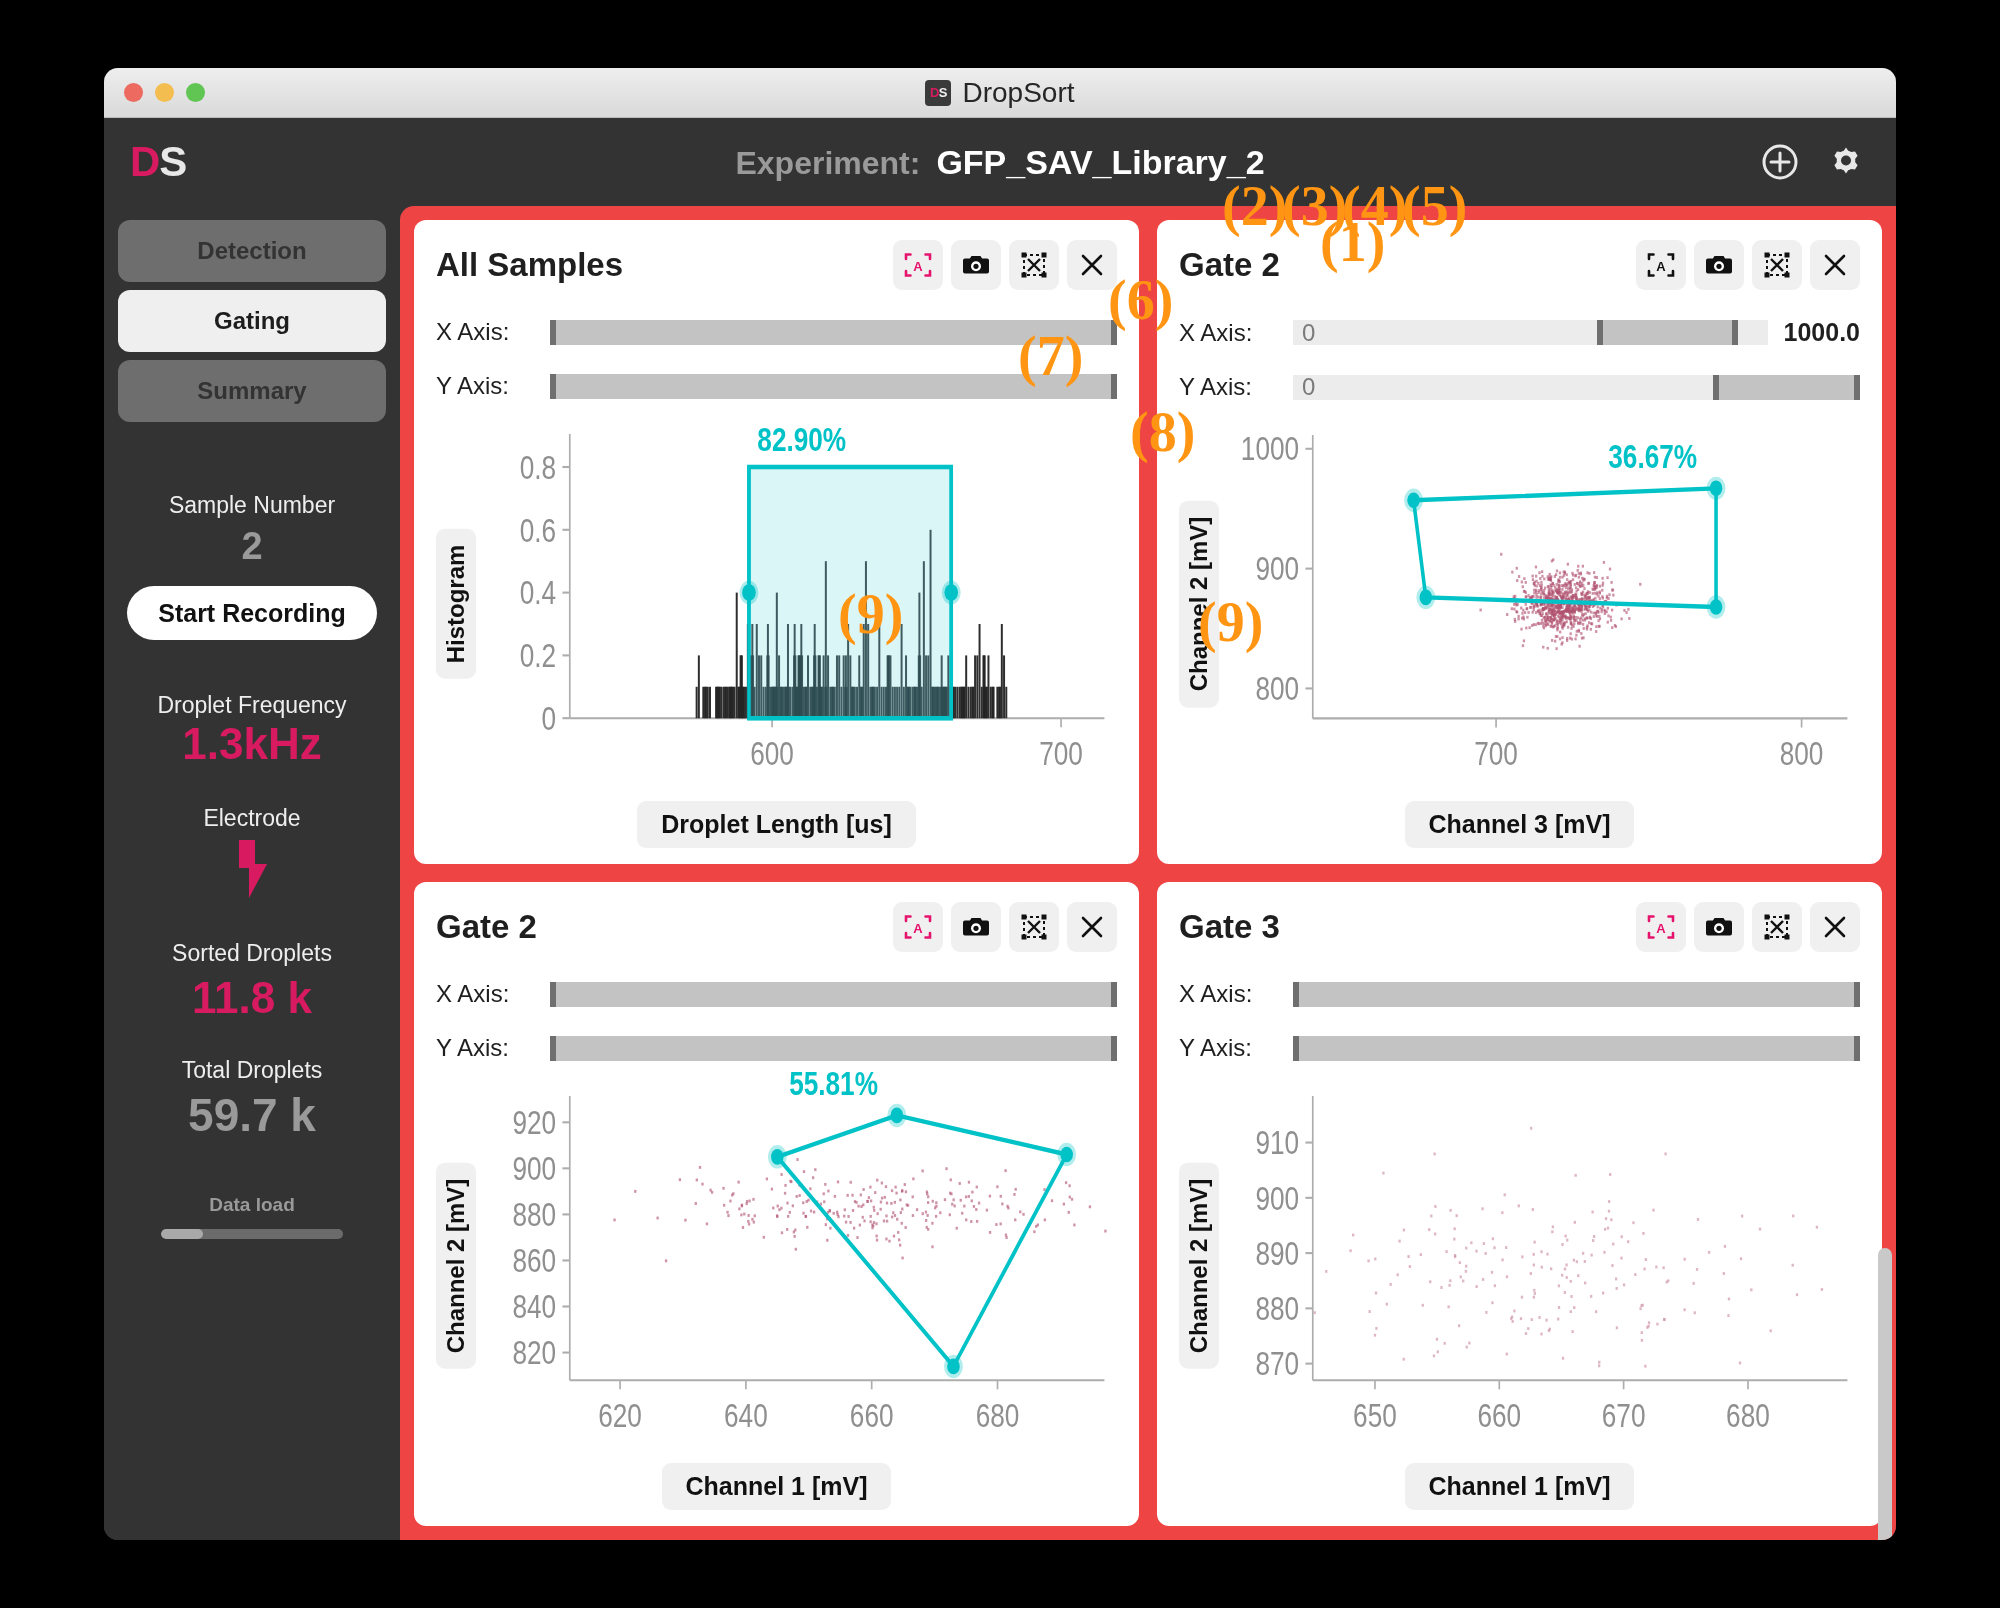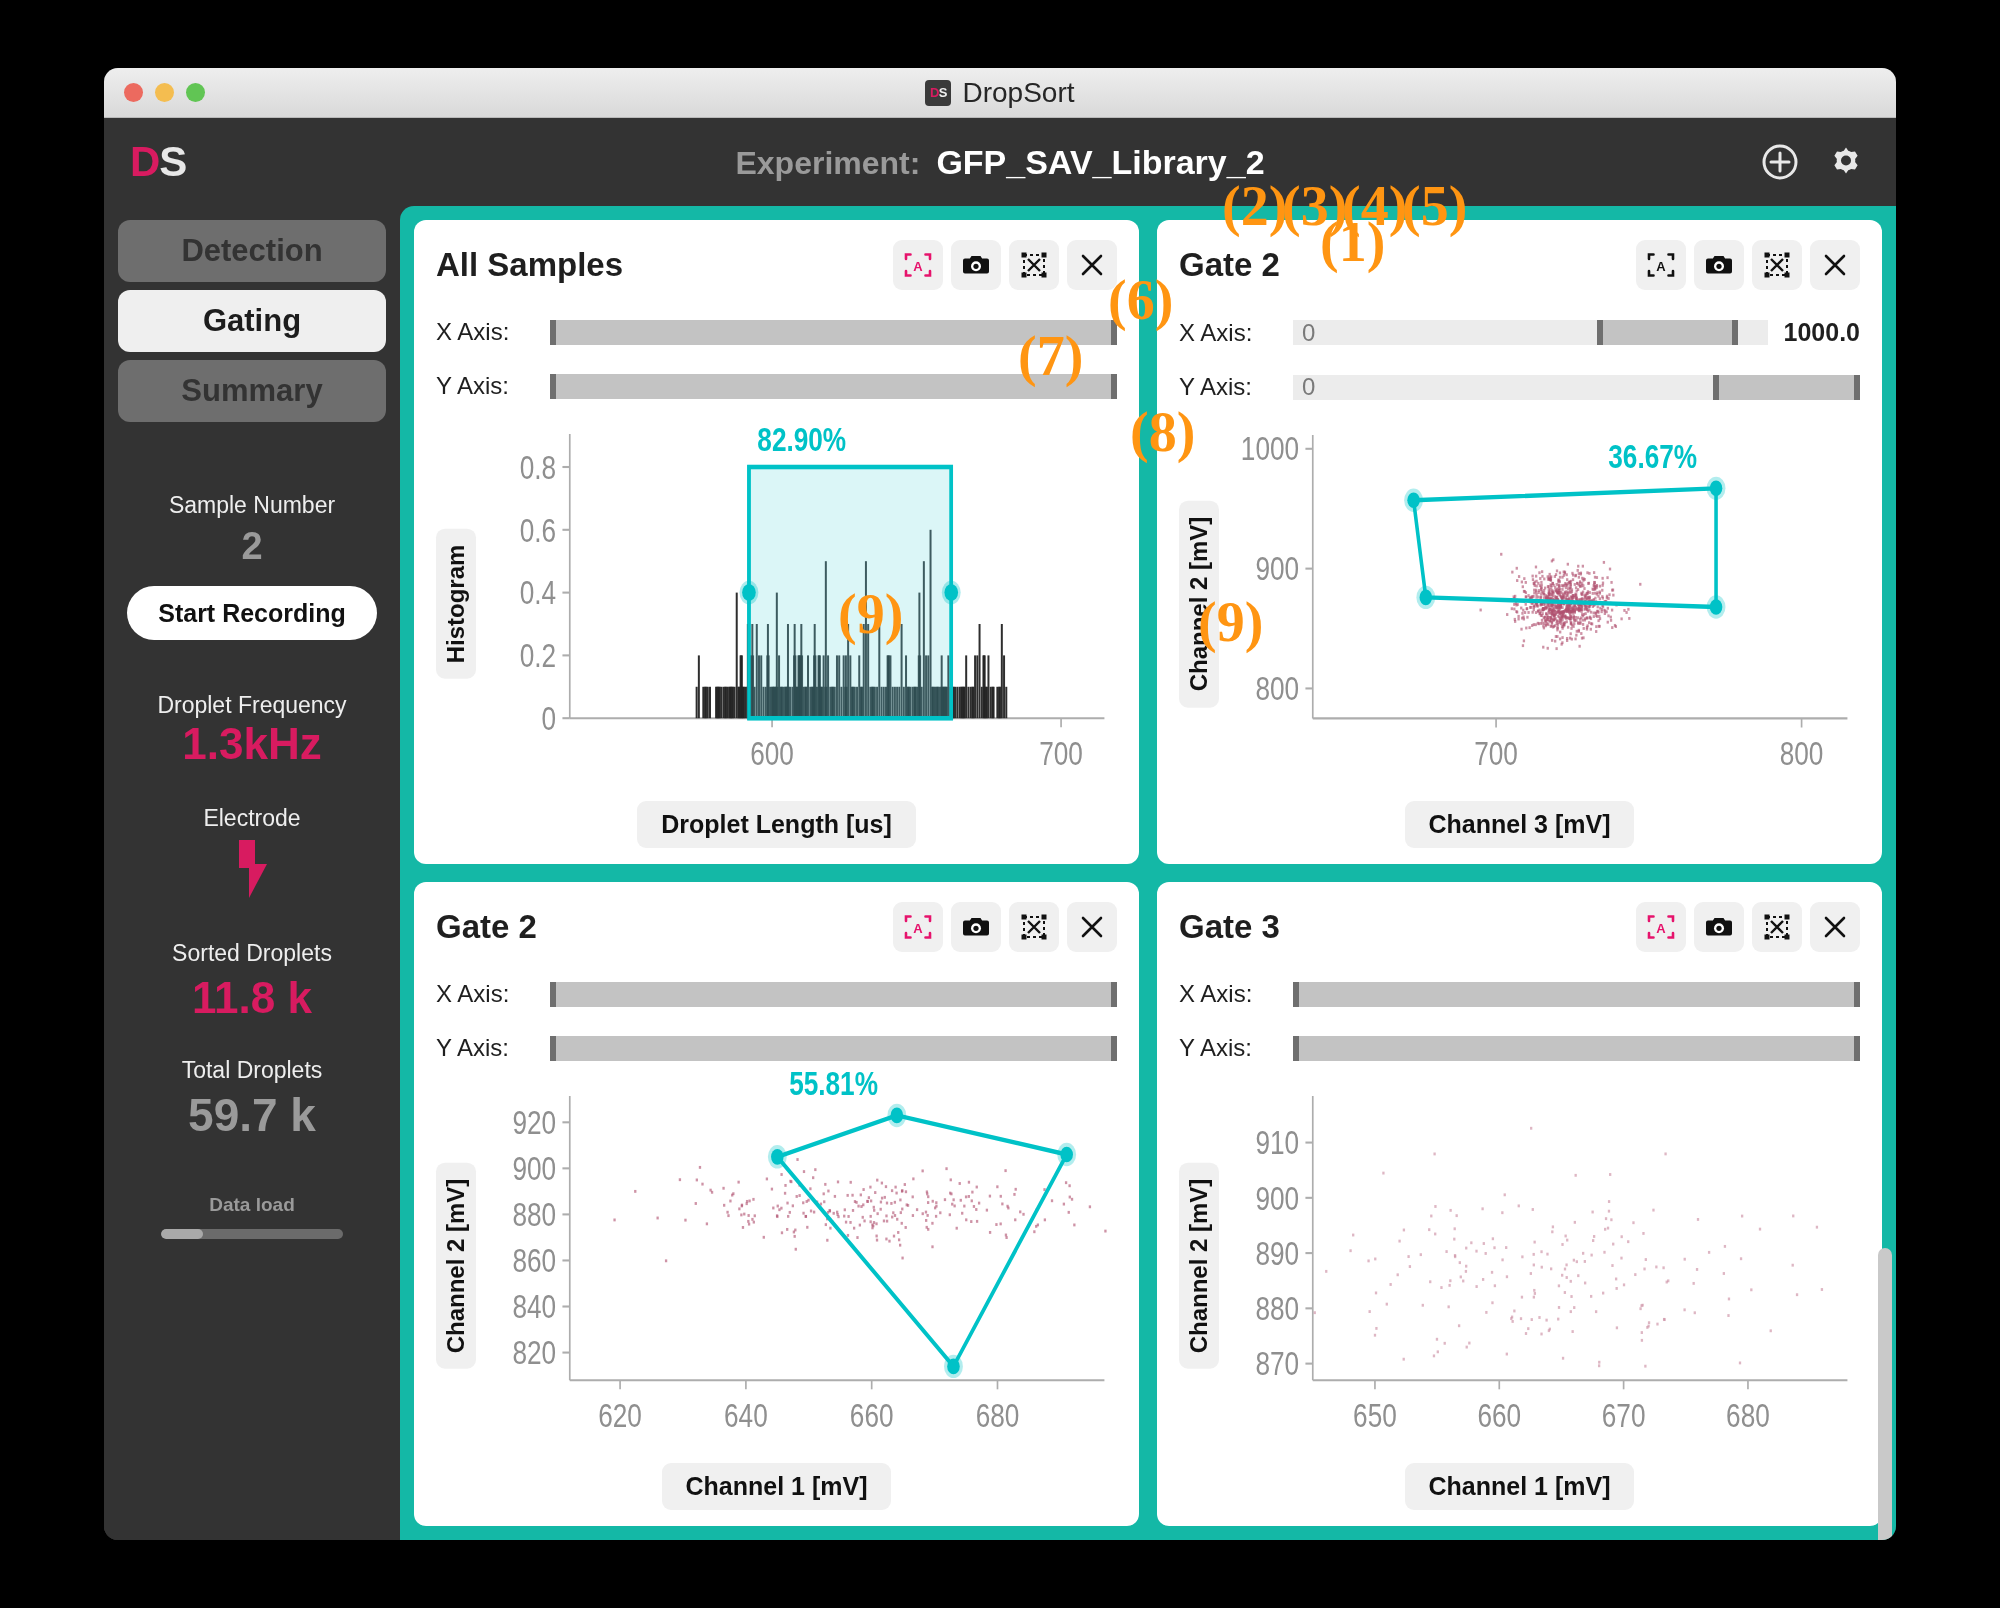--- a/index.html
+++ b/index.html
@@ -84,21 +84,21 @@
     background: #333333;
     padding-top: 14px;
     display: flex; flex-direction: column; align-items: center;
     flex-shrink: 0;
   }
   .navtab {
     width: 268px; height: 62px;
     border-radius: 12px;
     margin-bottom: 8px;
     display: flex; align-items: center; justify-content: center;
-    font-size: 31px; font-weight: bold;
+    font-size: 24px; font-weight: bold;
     cursor: pointer;
   }
   .navtab.inactive { background: #6e6e6e; color: #333333; }
   .navtab.active   { background: #efefef; color: #1d1d1d; }
 
   .stat-label {
     font-size: 23px; font-weight: normal; color: #eeeeee;
     text-align: center;
   }
   .stat-value-gray {
@@ -125,21 +125,21 @@
     width: 182px; height: 10px; border-radius: 5px;
     background: #6b6b6b; margin-top: 13px; overflow: hidden;
   }
   #dataload-fill {
     height: 100%; border-radius: 5px; background: #a9a9a9;
   }
 
   
   #main {
     flex: 1;
-    background: #14b8a6;
+    background: #ef4444;
     border-top-left-radius: 14px;
     padding: 14px 14px 6px 14px;
     position: relative;
     overflow: hidden;
   }
   #grid {
     display: grid;
     grid-template-columns: 1fr 1fr;
     grid-template-rows: 1fr 1fr;
     gap: 18px;

